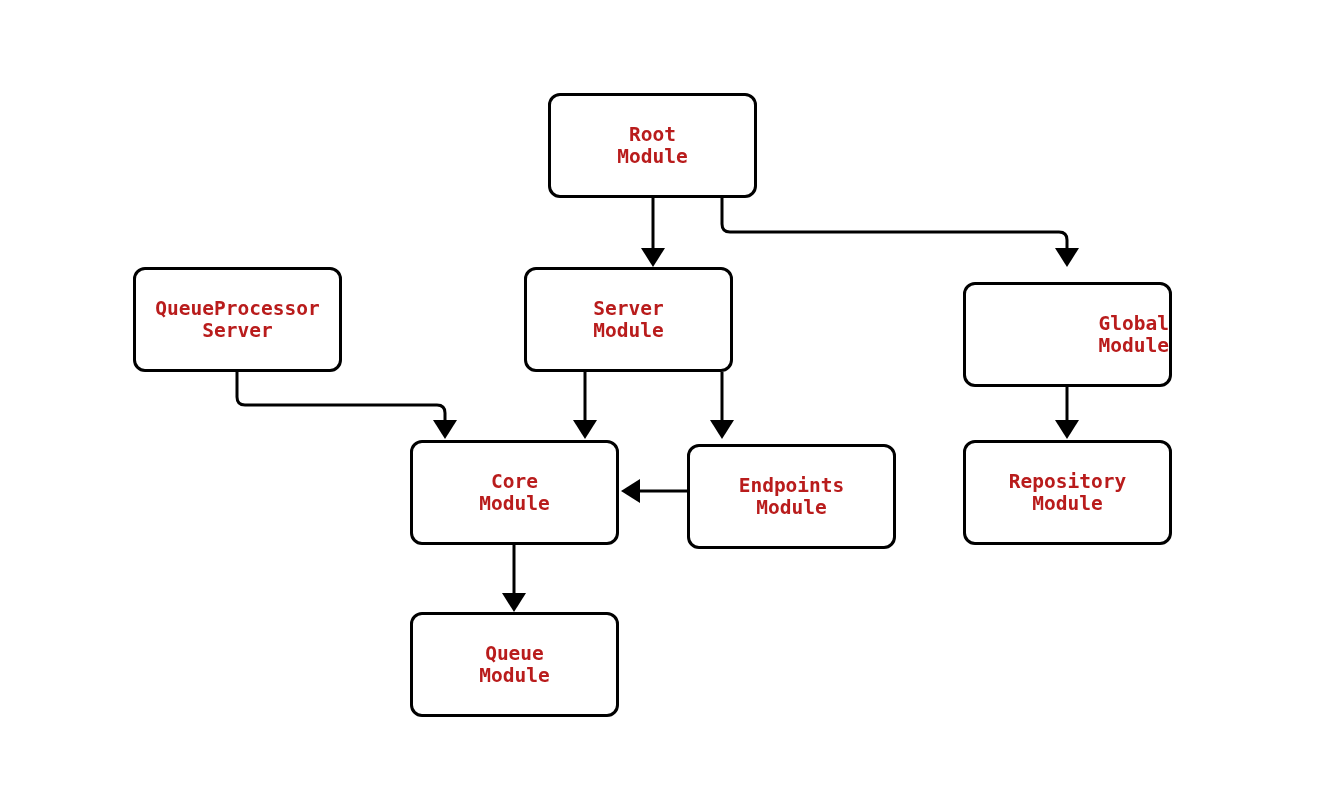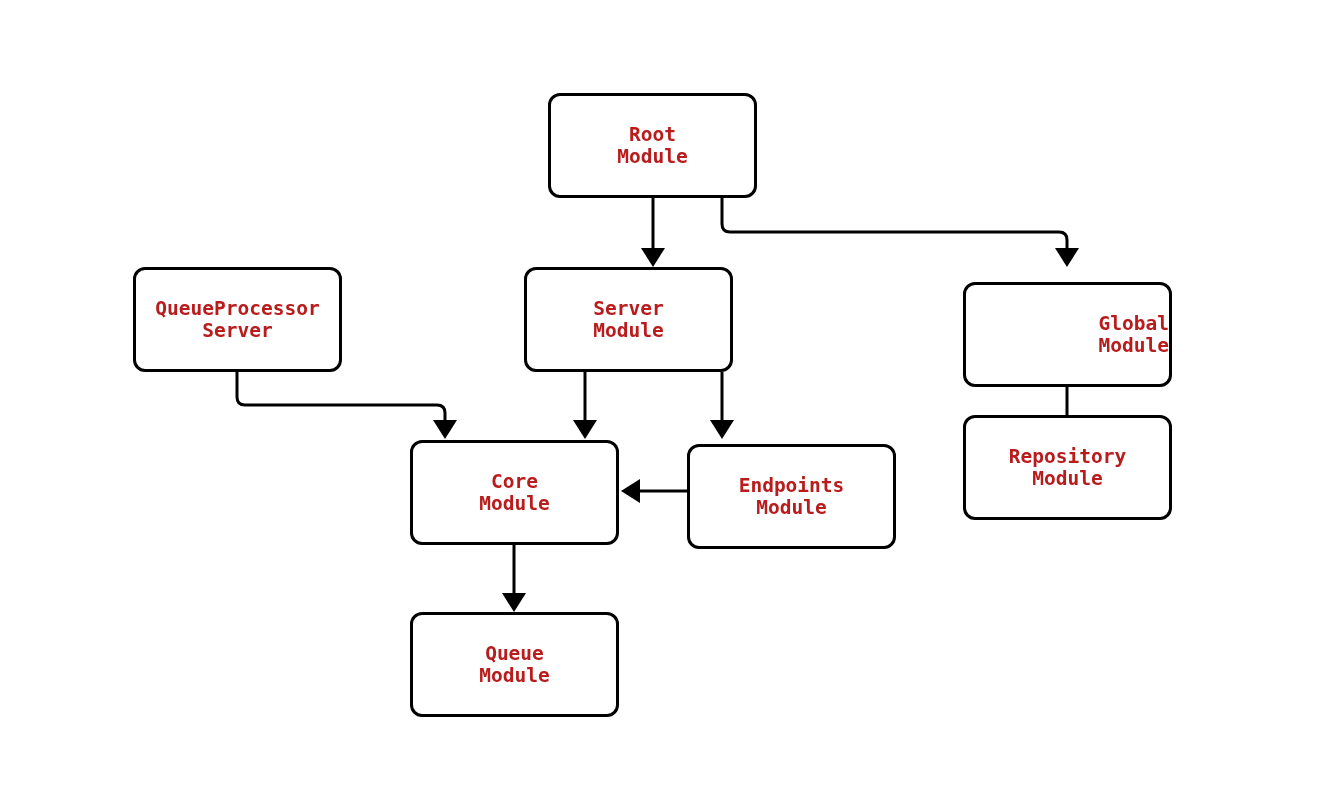--- a/index.html
+++ b/index.html
@@ -43,21 +43,21 @@
     color: #b91c1c;
     white-space: pre-line;
   }
   
   #node-root          { left: 548px; top: 93px;  }
   #node-queueprocessor{ left: 133px; top: 267px; }
   #node-server        { left: 524px; top: 267px; }
   #node-global        { left: 963px; top: 282px; justify-content: flex-end; }
   #node-core          { left: 410px; top: 440px; }
   #node-endpoints     { left: 687px; top: 413px; margin-top: 31px; }
-  #node-repository    { left: 963px; top: 415px; }
+  #node-repository    { left: 963px; top: 440px; }
   #node-queue         { left: 410px; top: 612px; }
 
   .edge-path {
     fill: none;
     stroke: #000000;
     stroke-width: 3px;
     stroke-linejoin: round;
     stroke-linecap: butt;
   }
   .arrow-head {

